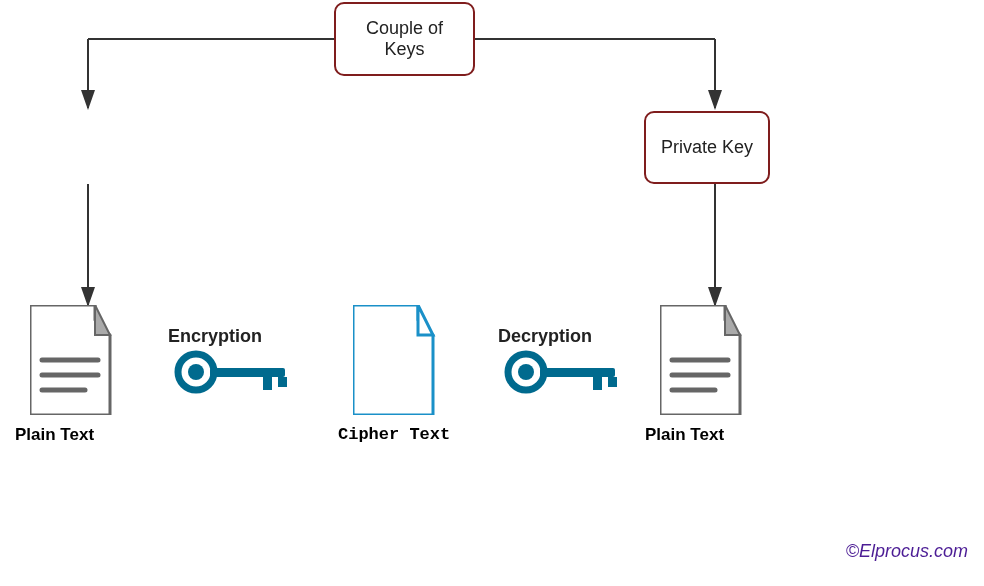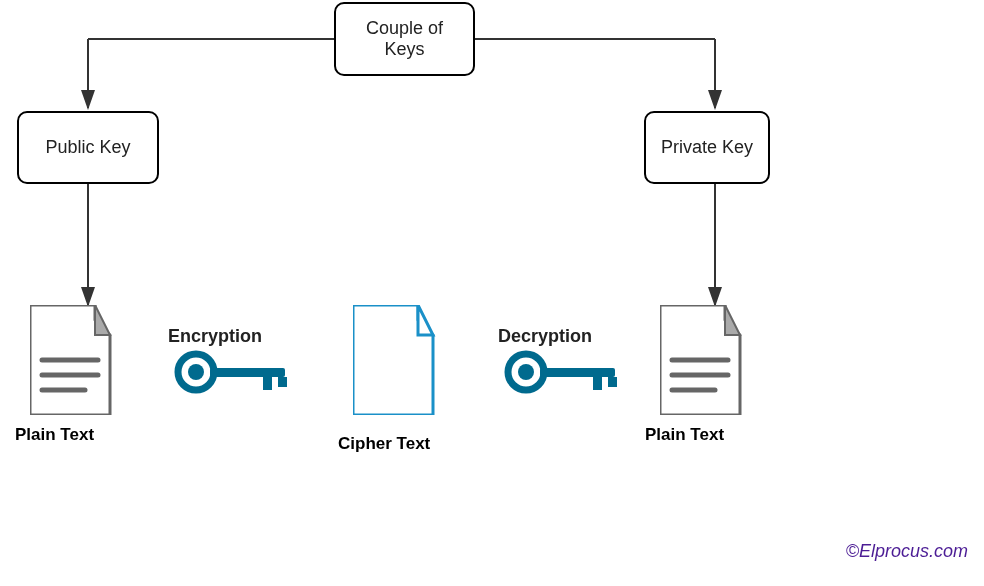--- a/index.html
+++ b/index.html
@@ -14,21 +14,21 @@
 
     .diagram-container {
       width: 984px;
       height: 586px;
       position: relative;
     }
 
     
     .box {
       position: absolute;
-      border: 2px solid #000000;
+      border: 2px solid #7f1d1d;
       border-radius: 10px;
       background: #fff;
       display: flex;
       align-items: center;
       justify-content: center;
       text-align: center;
       font-size: 18px;
       color: #222;
       padding: 8px 12px;
     }
@@ -100,21 +100,20 @@
     <line x1="475" y1="39" x2="715" y2="39" stroke="#333" stroke-width="2"></line>
     <line x1="715" y1="39" x2="715" y2="108" stroke="#333" stroke-width="2" marker-end="url(#arrowhead)"></line>
 
     <line x1="88" y1="184" x2="88" y2="305" stroke="#333" stroke-width="2" marker-end="url(#arrowhead)"></line>
 
     <line x1="715" y1="184" x2="715" y2="305" stroke="#333" stroke-width="2" marker-end="url(#arrowhead)"></line>
   </svg>
 
   <div class="box" style="left:334px; top:2px; width:141px; height:74px; font-size:18px;">Couple of Keys</div>
 
-  <div class="box" style="left:17px; top:111px; width:142px; height:73px; font-size:18px;">Public Key</div>
 
   <div class="box" style="left:644px; top:111px; width:126px; height:73px; font-size:18px;">Private Key</div>
 
   <svg class="doc-icon" style="left:30px; top:305px;" viewBox="0 0 90 110" xmlns="http://www.w3.org/2000/svg">
     <polygon points="0,0 65,0 65,15 80,30 80,110 0,110" fill="white" stroke="#666" stroke-width="3"></polygon>
     <polygon points="65,0 65,30 80,30" fill="#aaa" stroke="#666" stroke-width="2"></polygon>
 
     <line x1="12" y1="55" x2="68" y2="55" stroke="#666" stroke-width="5" stroke-linecap="round"></line>
     <line x1="12" y1="70" x2="68" y2="70" stroke="#666" stroke-width="5" stroke-linecap="round"></line>
     <line x1="12" y1="85" x2="55" y2="85" stroke="#666" stroke-width="5" stroke-linecap="round"></line>
@@ -133,21 +132,21 @@
 
     <rect x="95" y="27" width="9" height="13" fill="#006a8e"></rect>
     <rect x="110" y="27" width="9" height="10" fill="#006a8e"></rect>
   </svg>
 
   <svg class="doc-icon" style="left:353px; top:305px;" viewBox="0 0 90 110" xmlns="http://www.w3.org/2000/svg">
     <polygon points="0,0 65,0 65,15 80,30 80,110 0,110" fill="white" stroke="#1a90c8" stroke-width="3"></polygon>
     <polygon points="65,0 65,30 80,30" fill="white" stroke="#1a90c8" stroke-width="3"></polygon>
   </svg>
 
-  <div class="icon-label" style="left:338px; top:434px; width:120px;">Cipher Text</div>
+  <div class="icon-label" style="left:338px; top:425px; width:120px;font-family:Liberation Mono, monospace;">Cipher Text</div>
 
   <div class="process-label" style="left:498px; top:310px;">Decryption</div>
 
   <svg class="key-icon" style="left:498px; top:350px;" width="130" height="55" viewBox="0 0 130 55">
     <circle cx="28" cy="22" r="18" fill="none" stroke="#006a8e" stroke-width="7"></circle>
     <circle cx="28" cy="22" r="8" fill="#006a8e"></circle>
     <rect x="42" y="18" width="75" height="9" fill="#006a8e" rx="2"></rect>
     <rect x="95" y="27" width="9" height="13" fill="#006a8e"></rect>
     <rect x="110" y="27" width="9" height="10" fill="#006a8e"></rect>
   </svg>

